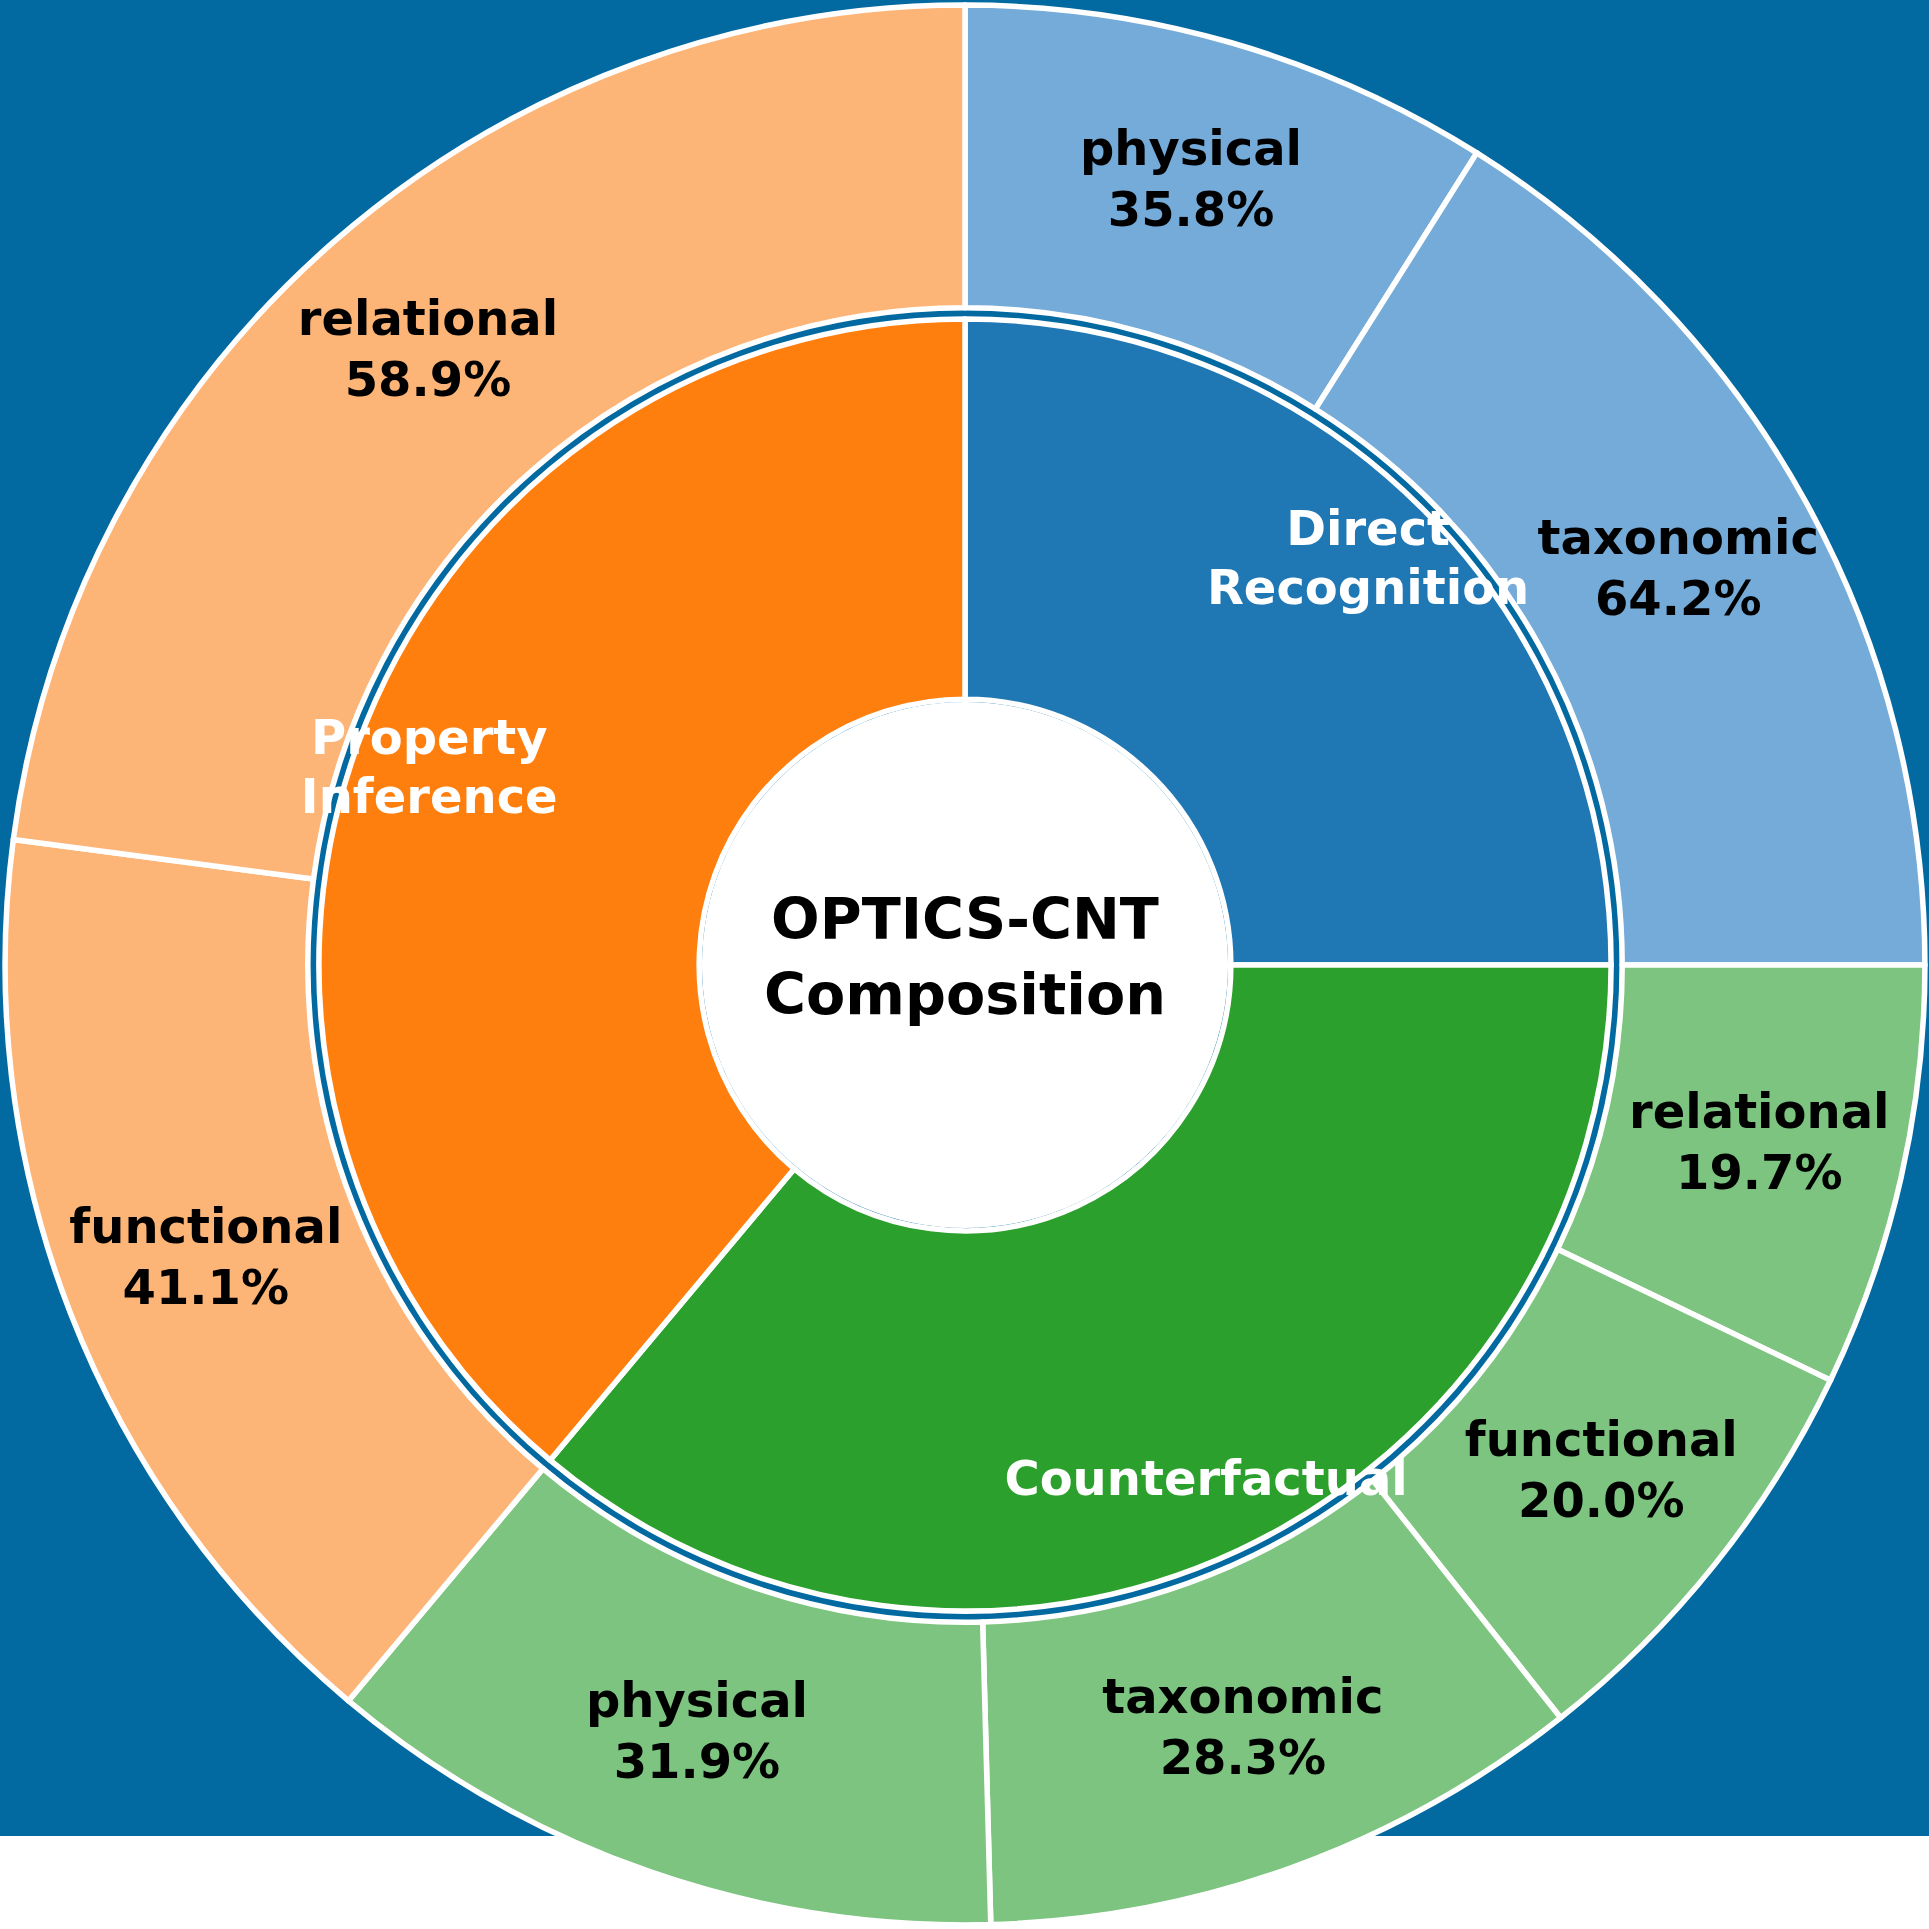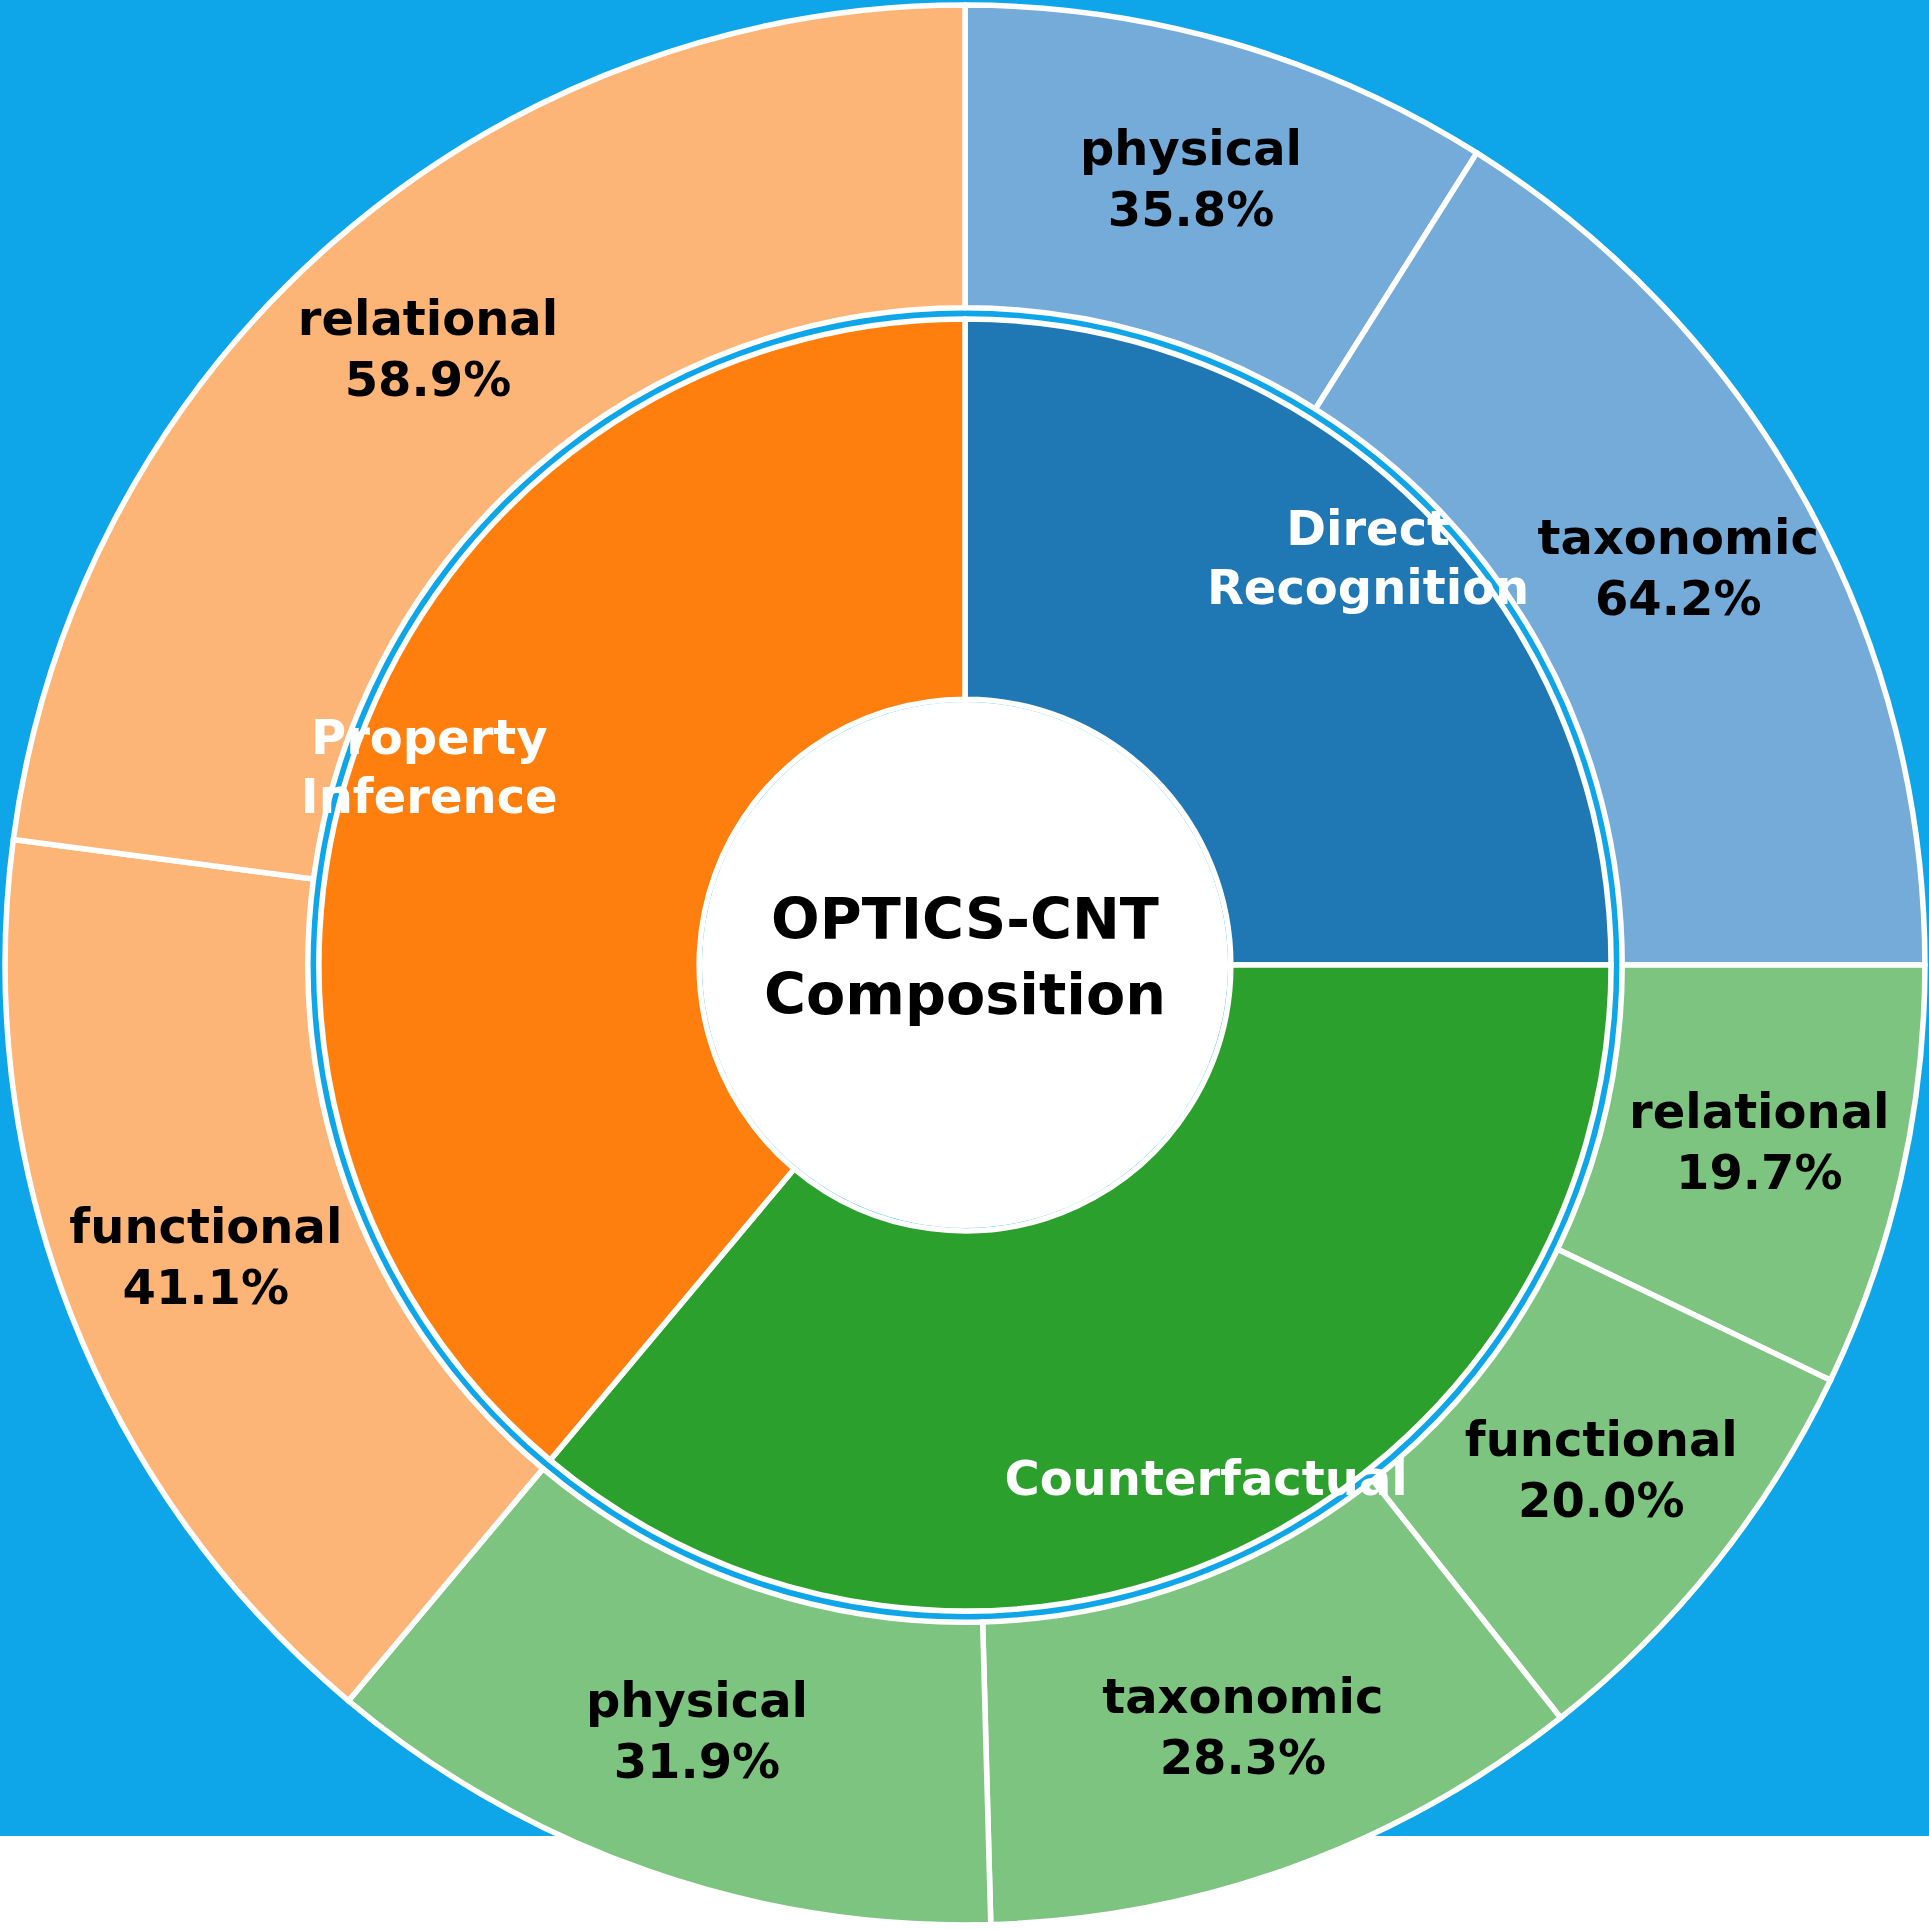--- a/index.html
+++ b/index.html
@@ -11,21 +11,21 @@
   body {
     width: 1930px;
     height: 1930px;
     font-family: "DejaVu Sans", sans-serif;
     overflow: hidden;
   }
   #chart-root {
     position: relative;
     width: 1930px;
     height: 1836px;
-    background: #0ea5e9;
+    background: #0369a1;
   }
   svg#sunburst {
     display: block;
     width: 1930px;
     height: 1930px;
   }
   .seg-path {
     stroke: #ffffff;
     stroke-width: 6;
     stroke-linejoin: round;

